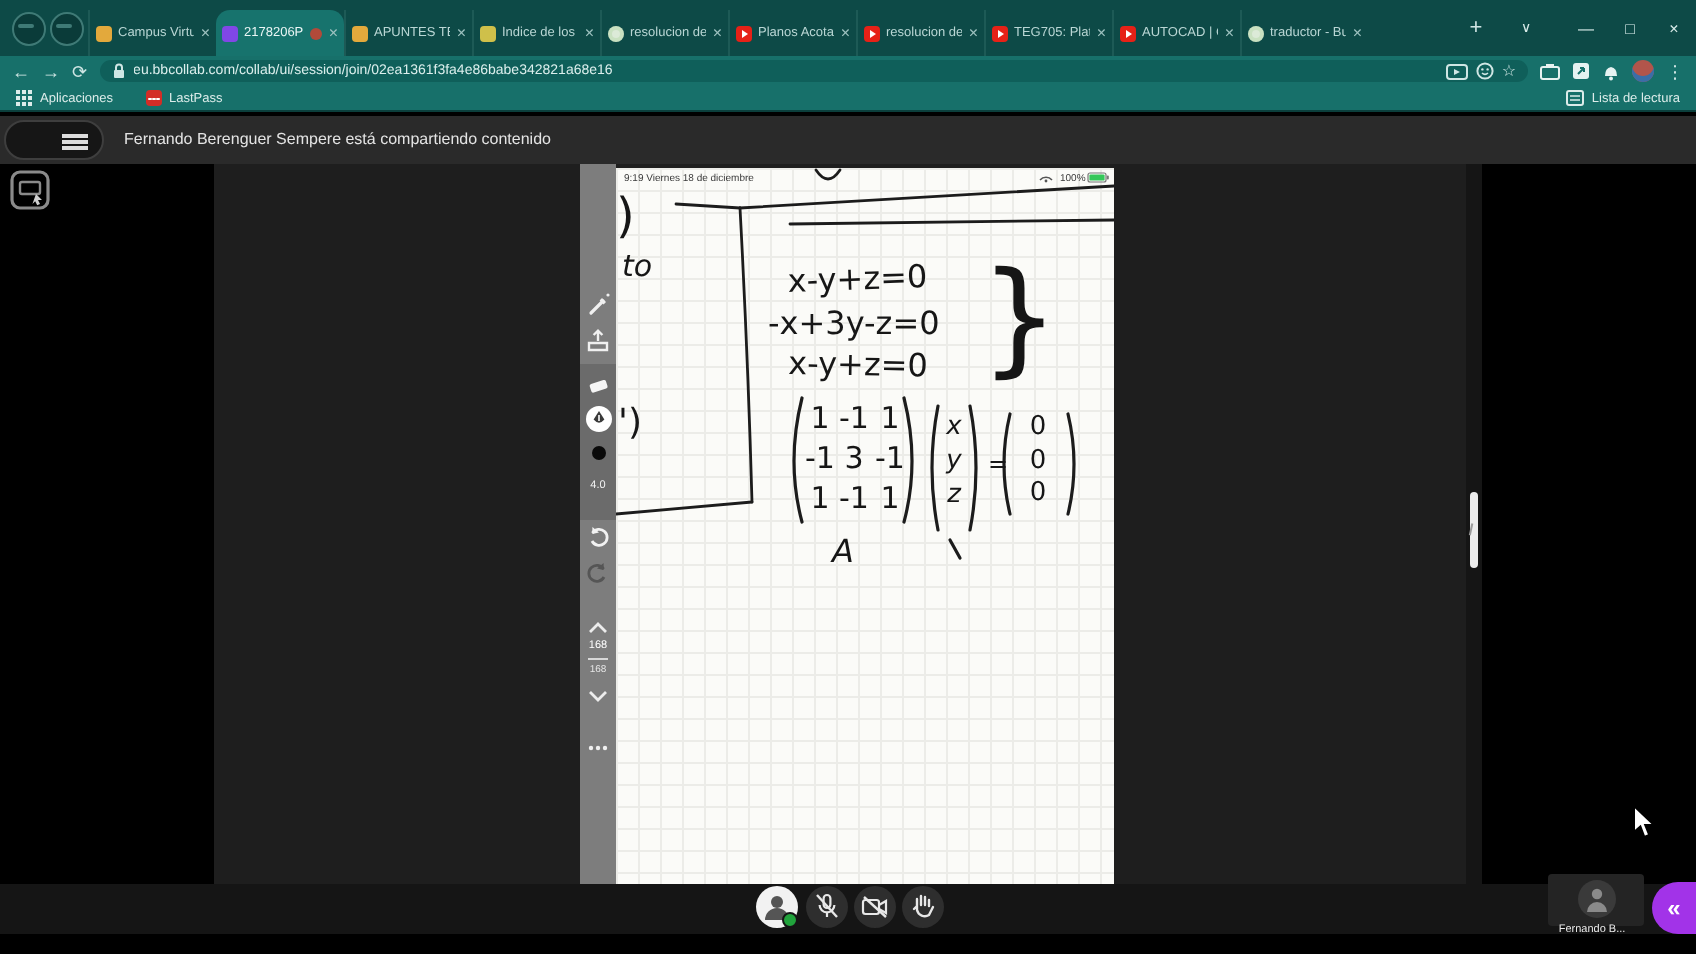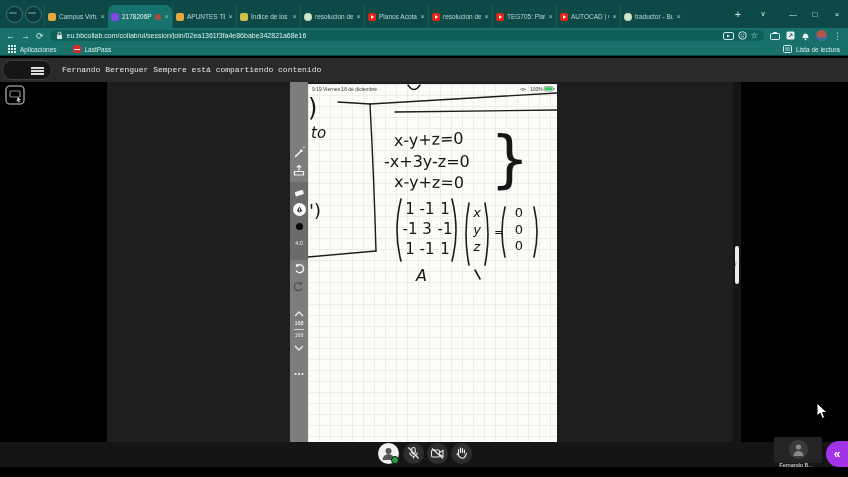--- a/index.html
+++ b/index.html
@@ -47,21 +47,21 @@
   
   .bookmarks{position:absolute;left:0;top:43px;width:848px;height:13px;background:#17706a;
              border-bottom:1px solid #0b3f3c;display:flex;align-items:center;
              padding:0 8px;box-sizing:border-box;gap:4px;font-size:6.5px;color:#dcecea;}
   .bmspacer{flex:1 1 auto;}
   .lpicon{width:8px;height:8px;border-radius:2px;background:#d32d27;position:relative;}
   .lpicon::after{content:"";position:absolute;left:1.5px;top:3.5px;width:1.5px;height:1.5px;
                  border-radius:50%;background:#fff;box-shadow:2px 0 0 #fff,4px 0 0 #fff;}
   
   .pagebg{position:absolute;left:0;top:56px;width:848px;height:421px;background:#000;}
-  .collab-header{position:absolute;left:0;top:58px;width:848px;height:24px;background:#2a2a2a;font-family:Liberation Mono, monospace;}
+  .collab-header{position:absolute;left:0;top:58px;width:848px;height:24px;background:#2a2a2a;}
   .menu-pill{position:absolute;left:2px;top:2px;width:50px;height:20px;border-radius:10px;
              background:#161616;border:1px solid #3e3e3e;box-sizing:border-box;}
   .menu-pill i{position:absolute;left:28px;top:6px;width:13px;height:1.5px;background:#ddd;
                box-shadow:0 3px 0 #ddd,0 6px 0 #ddd;}
   .header-title{position:absolute;left:62px;top:7px;font-size:8px;color:#e4e4e4;}
   .pip{position:absolute;left:5px;top:85px;width:20px;height:20px;}
   .stage{position:absolute;left:107px;top:82px;width:634px;height:360px;background:#1e1e1e;}
   .stage-rightstrip{position:absolute;left:626px;top:0;width:8px;height:360px;background:#151515;}
   
   .wbtb{position:absolute;left:183px;top:0;width:18px;height:360px;background:#7d7d7d;}

